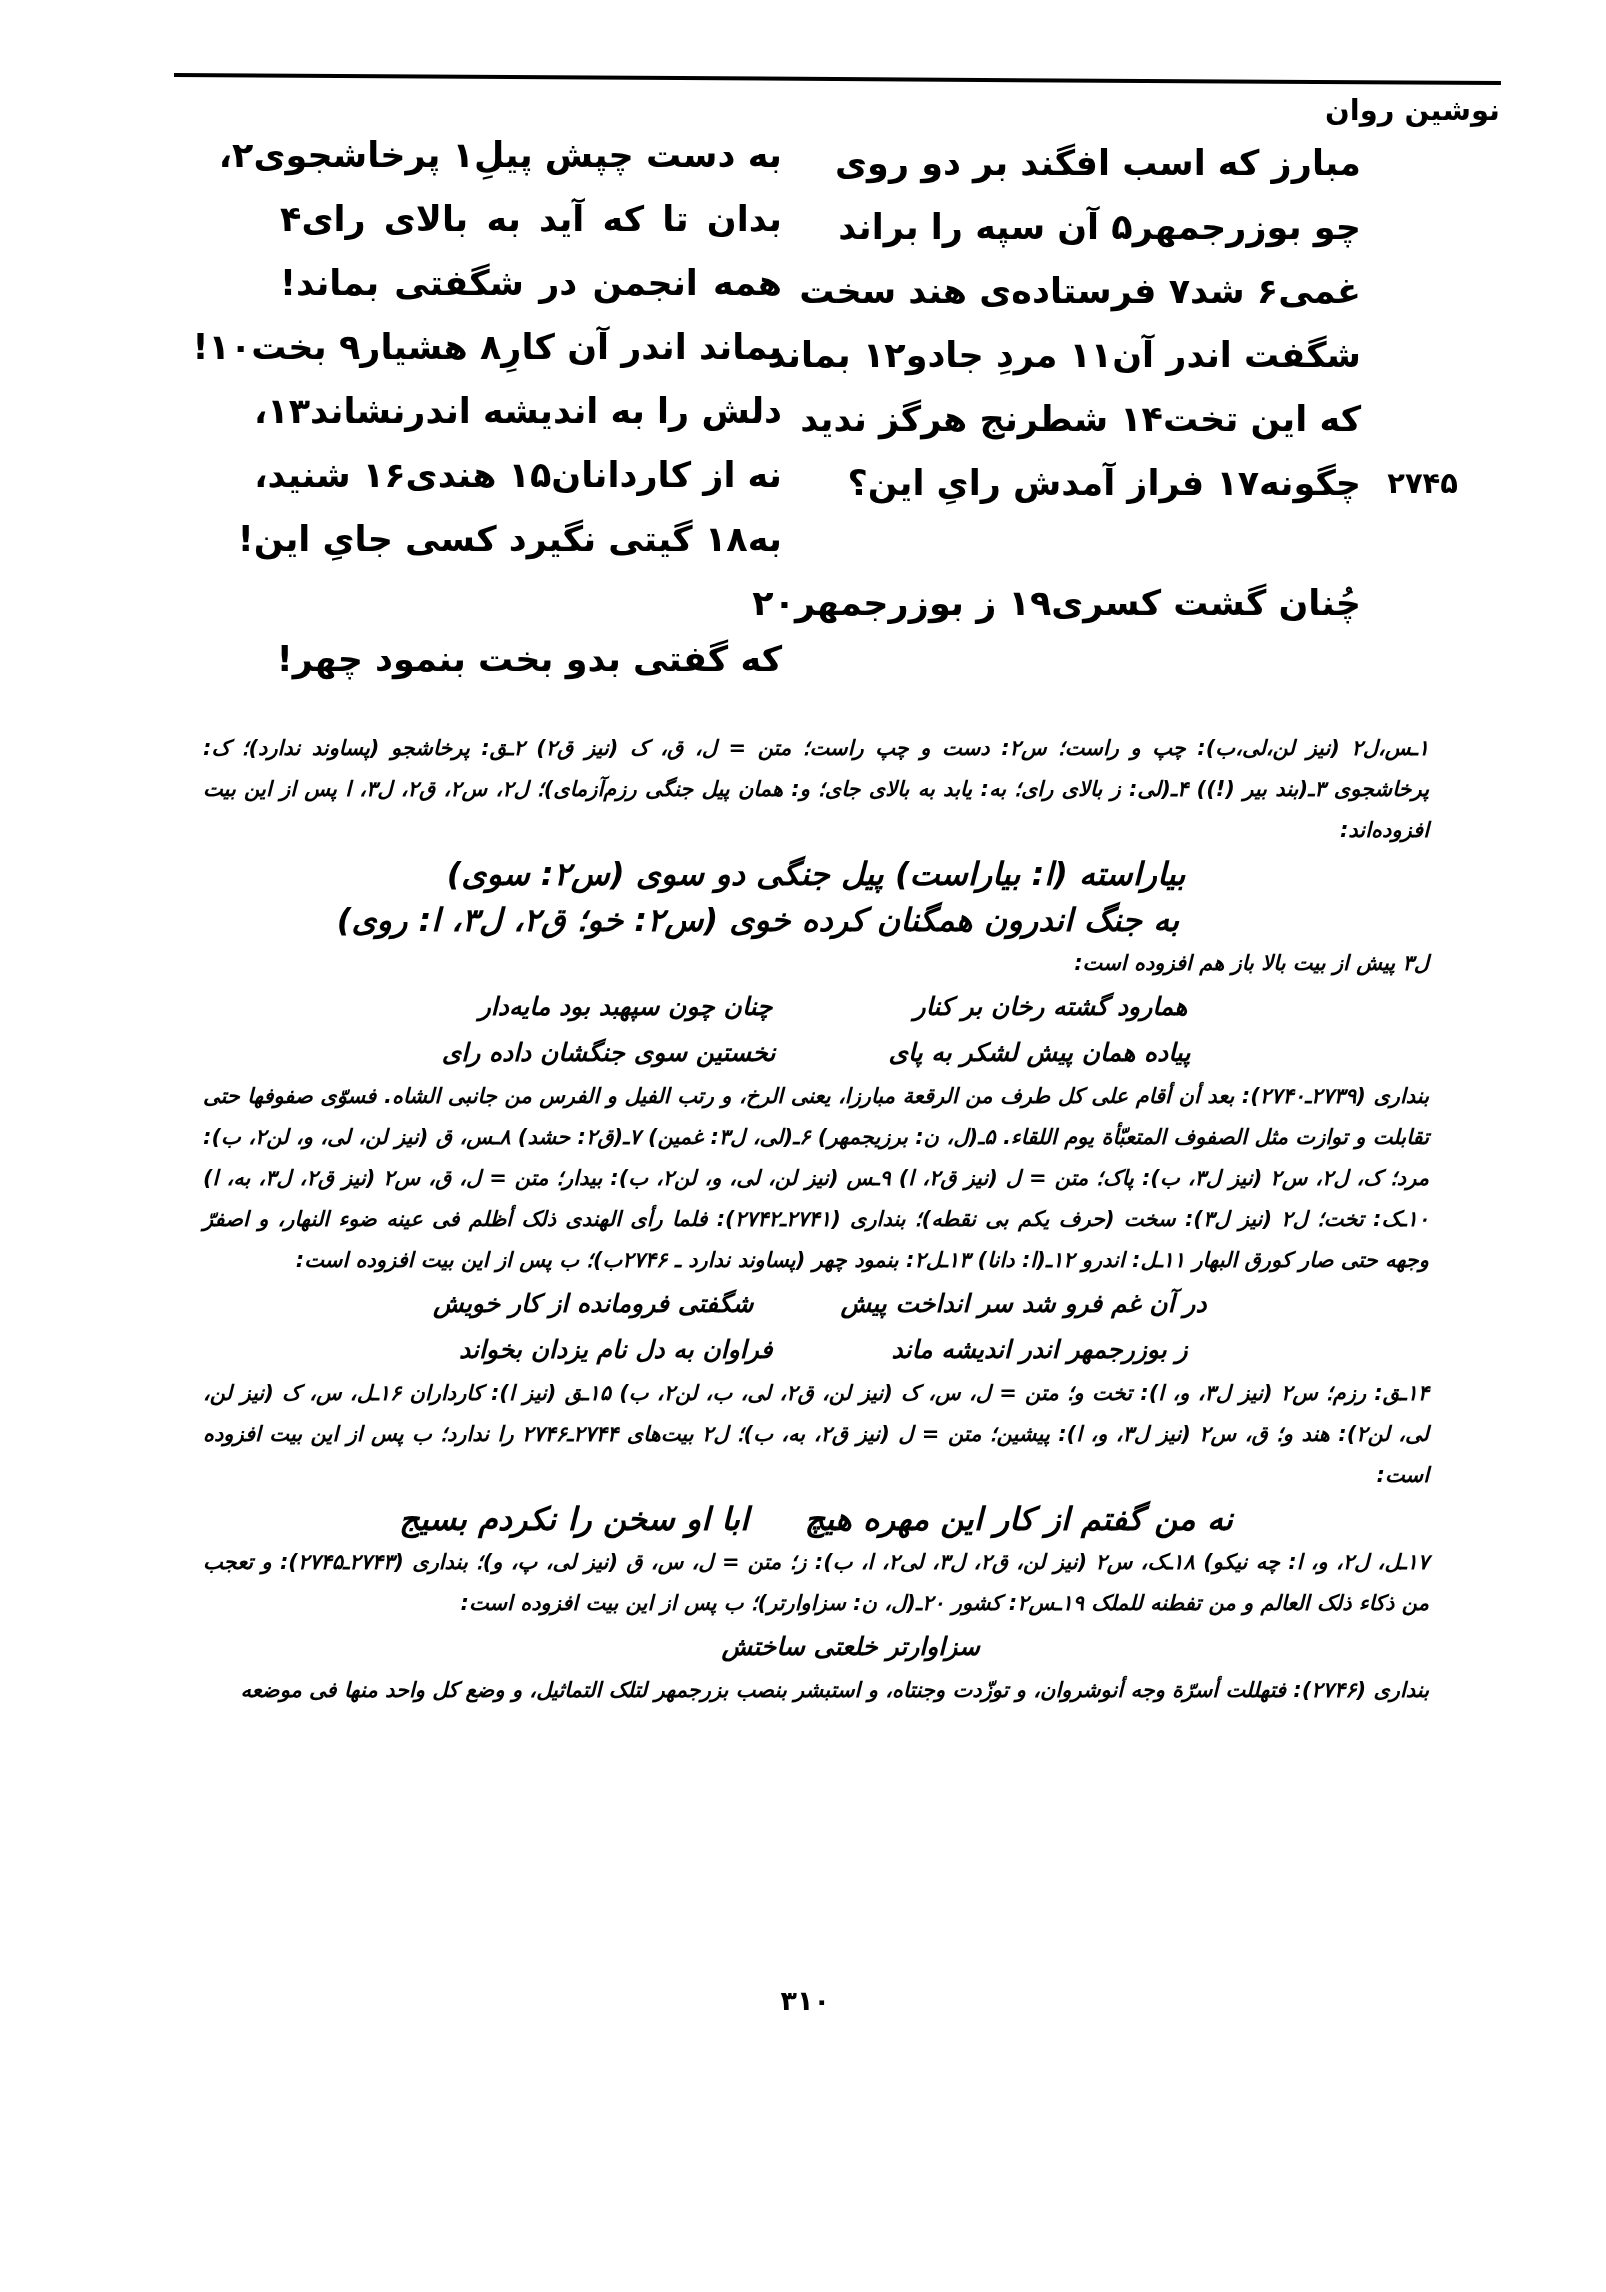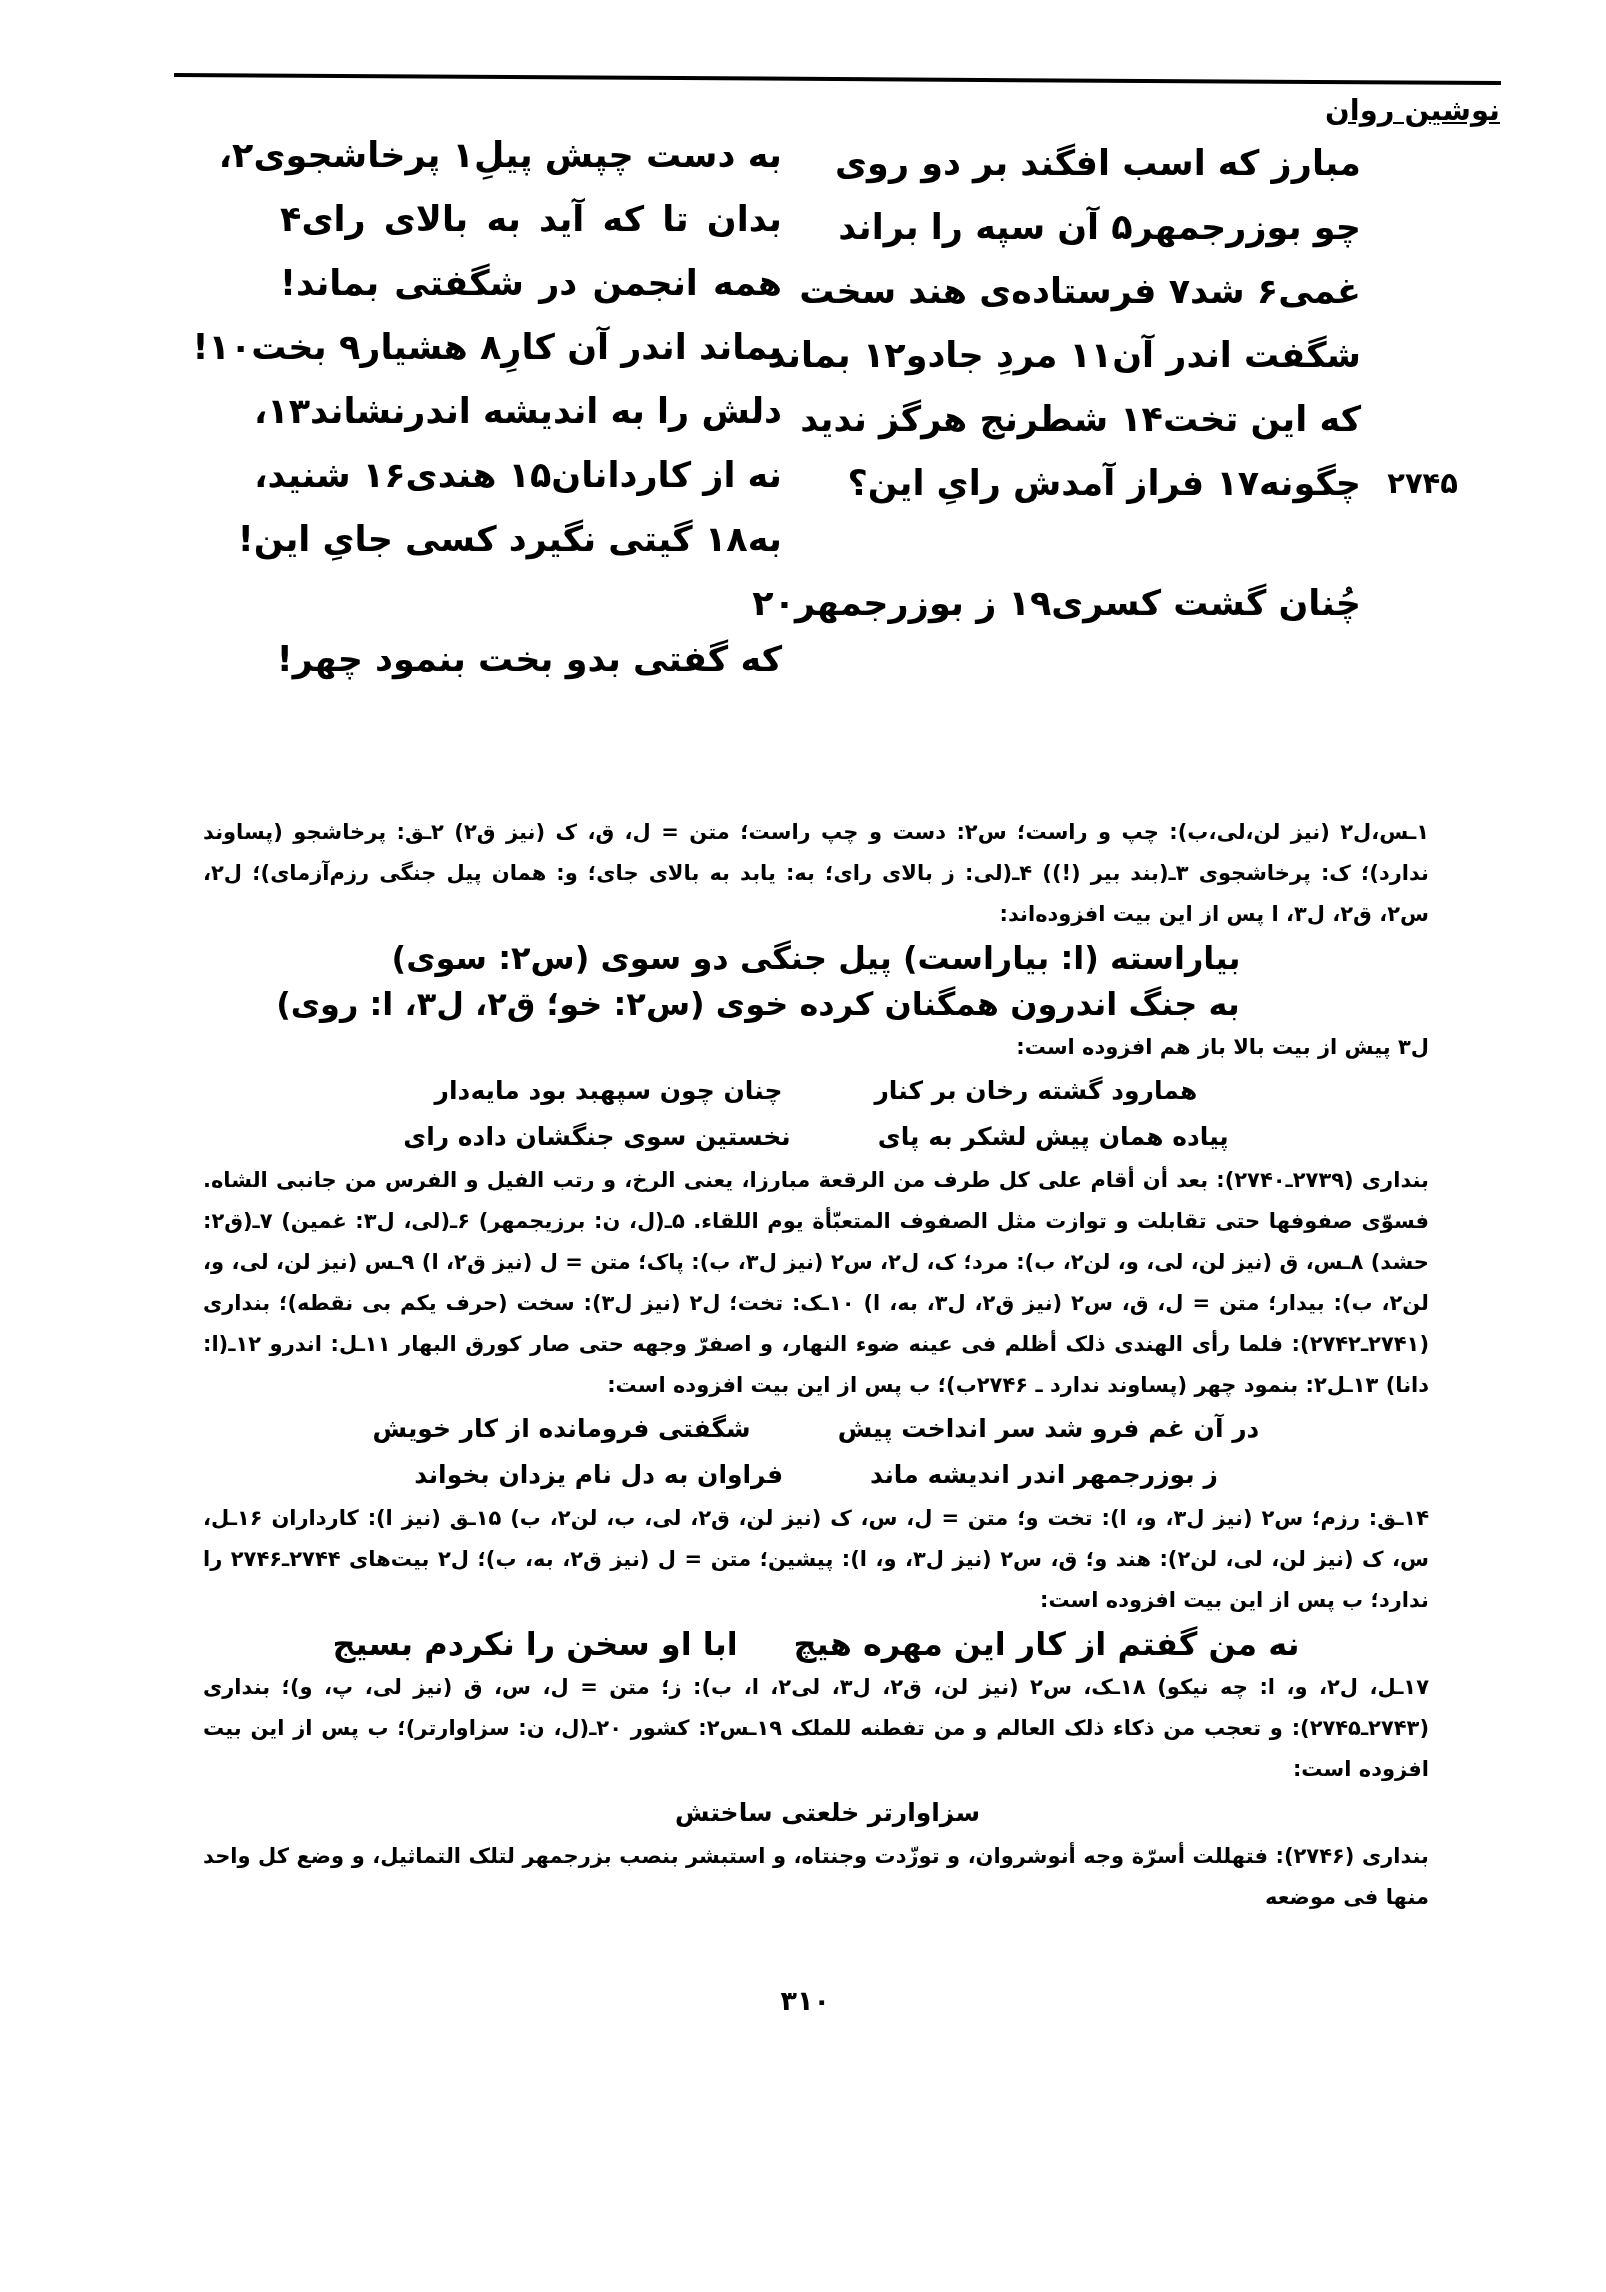--- a/index.html
+++ b/index.html
@@ -1,29 +1,29 @@
 <!DOCTYPE html>
 <html><head>
 <meta charset="utf-8">
 <style>
   html, body { margin:0; padding:0; background:#ffffff; }
   body { width:1607px; height:2292px; position:relative; overflow:hidden;
          font-family:"DejaVu Sans", sans-serif; color:#000; }
   .header-title { position:absolute; top:93px; left:1307px; width:193px; text-align:right;
-         font-size:29px; font-weight:bold; direction:rtl;text-decoration:underline; }
+         font-size:29px; font-weight:bold; direction:rtl; }
   .header-rule { position:absolute; top:73px; left:174px; width:1327px; height:3.9px; background:#000;
          transform:rotate(0.35deg); transform-origin:left top; }
   .verse { position:absolute; direction:rtl; font-size:35px; font-weight:bold; line-height:56px; white-space:nowrap; }
   .col-right { left:869px; width:492px; top:135px; }
   .col-left { left:280px; width:502px; top:127px; }
   .col-right .line, .col-left .line { height:64px; text-align:justify; text-align-last:justify; }
   .gap { height:56px; }
   .line-num { position:absolute; left:-9.7px; font-size:29px; }
-  .footnotes { position:absolute; top:812px; left:203px; width:1226px; direction:rtl;
-         font-size:21px; font-weight:bold; line-height:41px; font-family:"DejaVu Sans", sans-serif; }
+  .footnotes { position:absolute; top:728px; left:203px; width:1226px; direction:rtl;
+         font-size:21px; font-weight:bold; line-height:41px; font-family:"DejaVu Sans", sans-serif;font-style:italic; }
   .fn-para { text-align:justify; margin:0; }
   .fn-couplet { display:flex; flex-direction:row; justify-content:center; gap:87px; font-size:25px; line-height:46px; }
   .fn-couplet span { display:inline-block; min-width:328px; }
   .fn-single { text-align:center; font-size:32px; line-height:46px; }
   .page-number { position:absolute; top:1985px; left:753px; width:77px; text-align:right; font-size:27px; font-weight:bold; direction:rtl; }
 </style>
 </head>
 <body>
 
 <div class="header-rule"></div>

